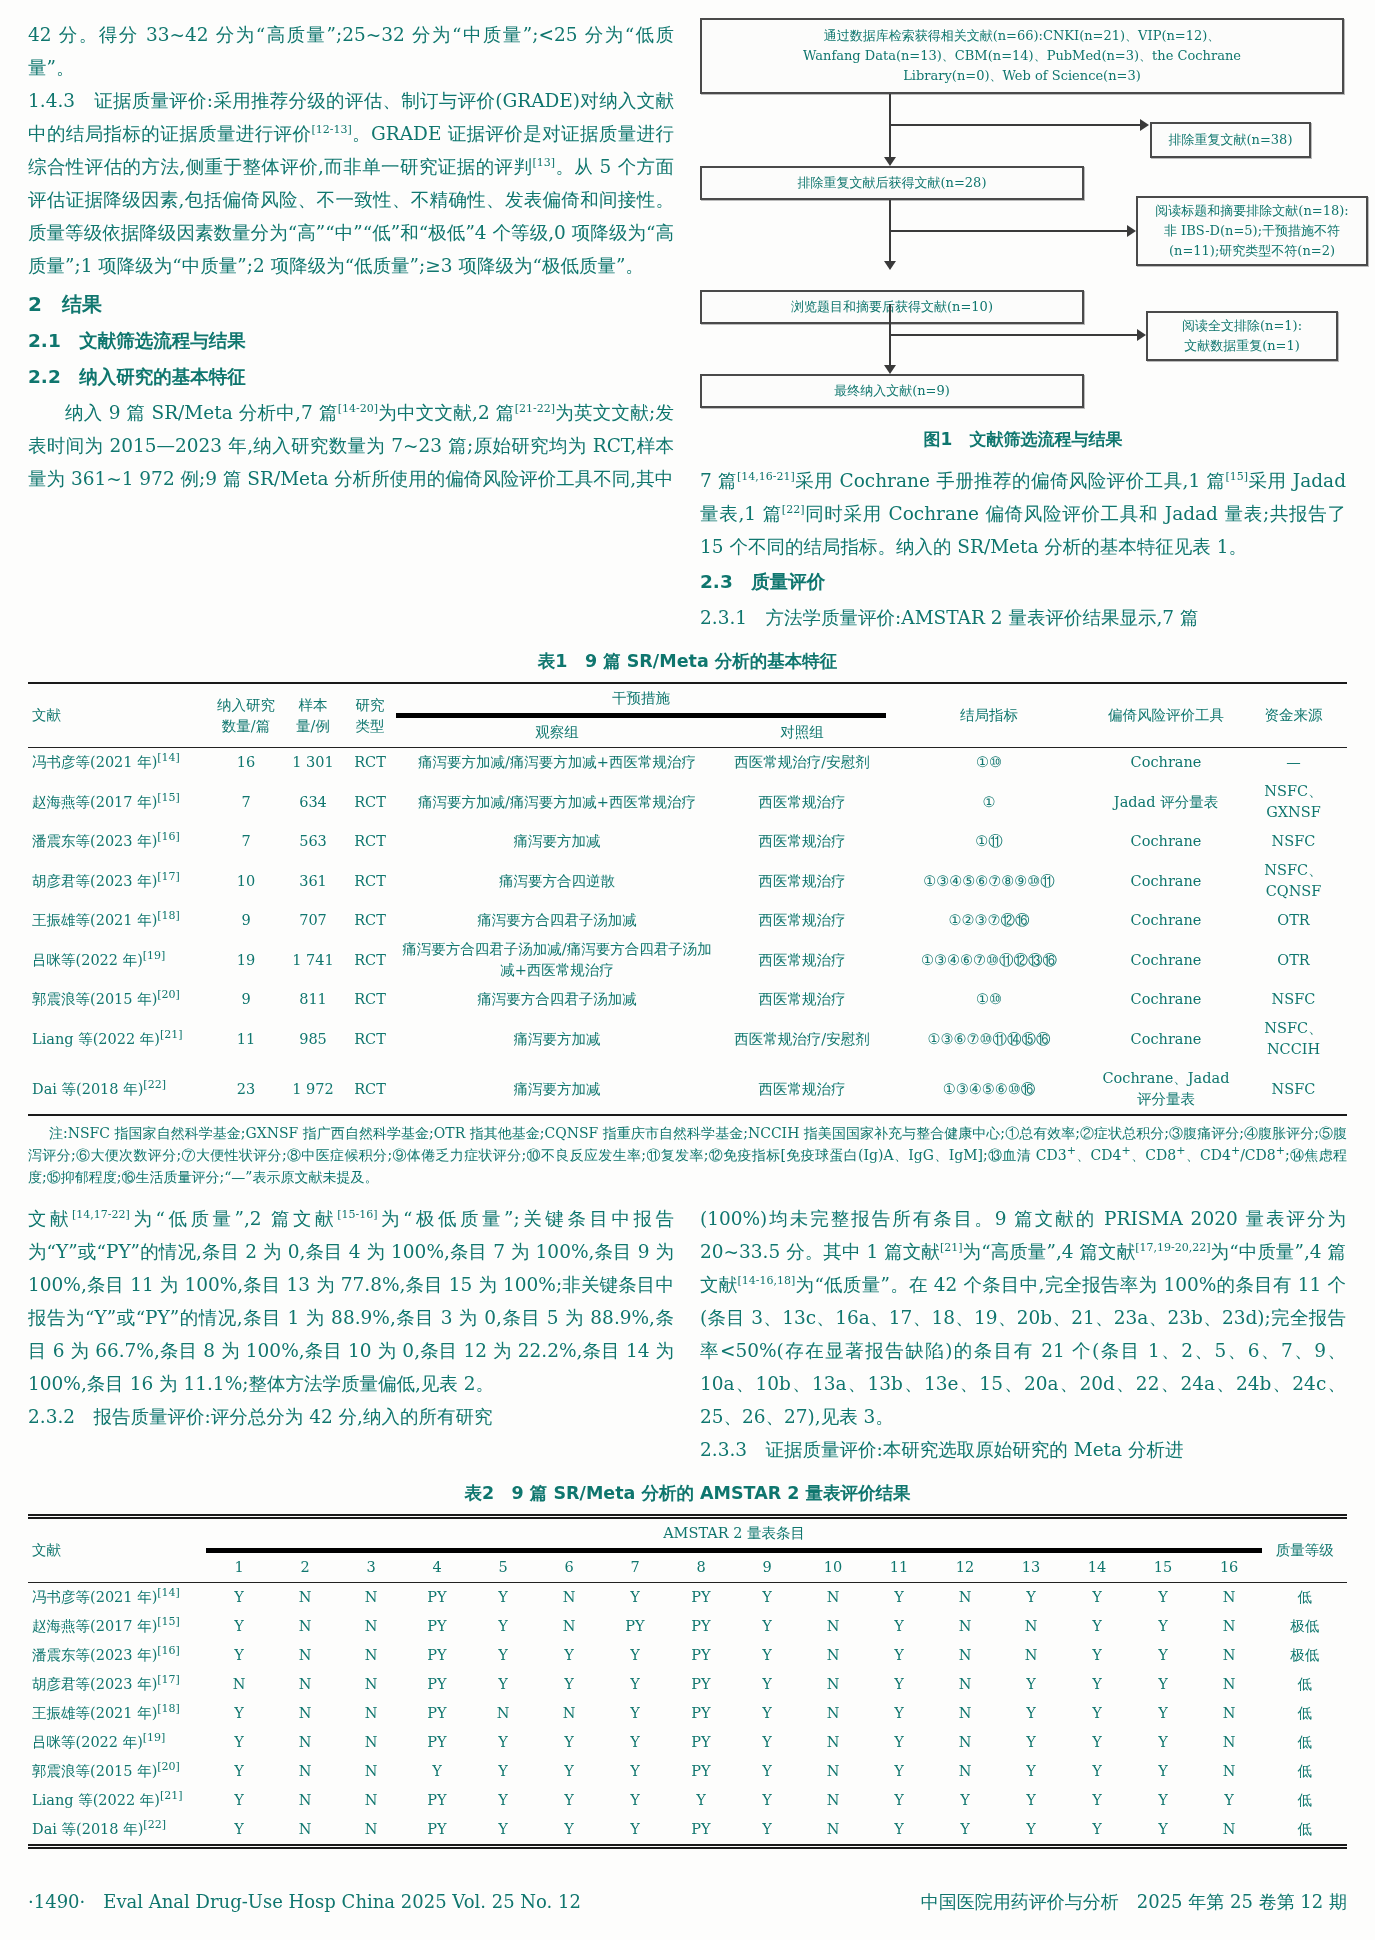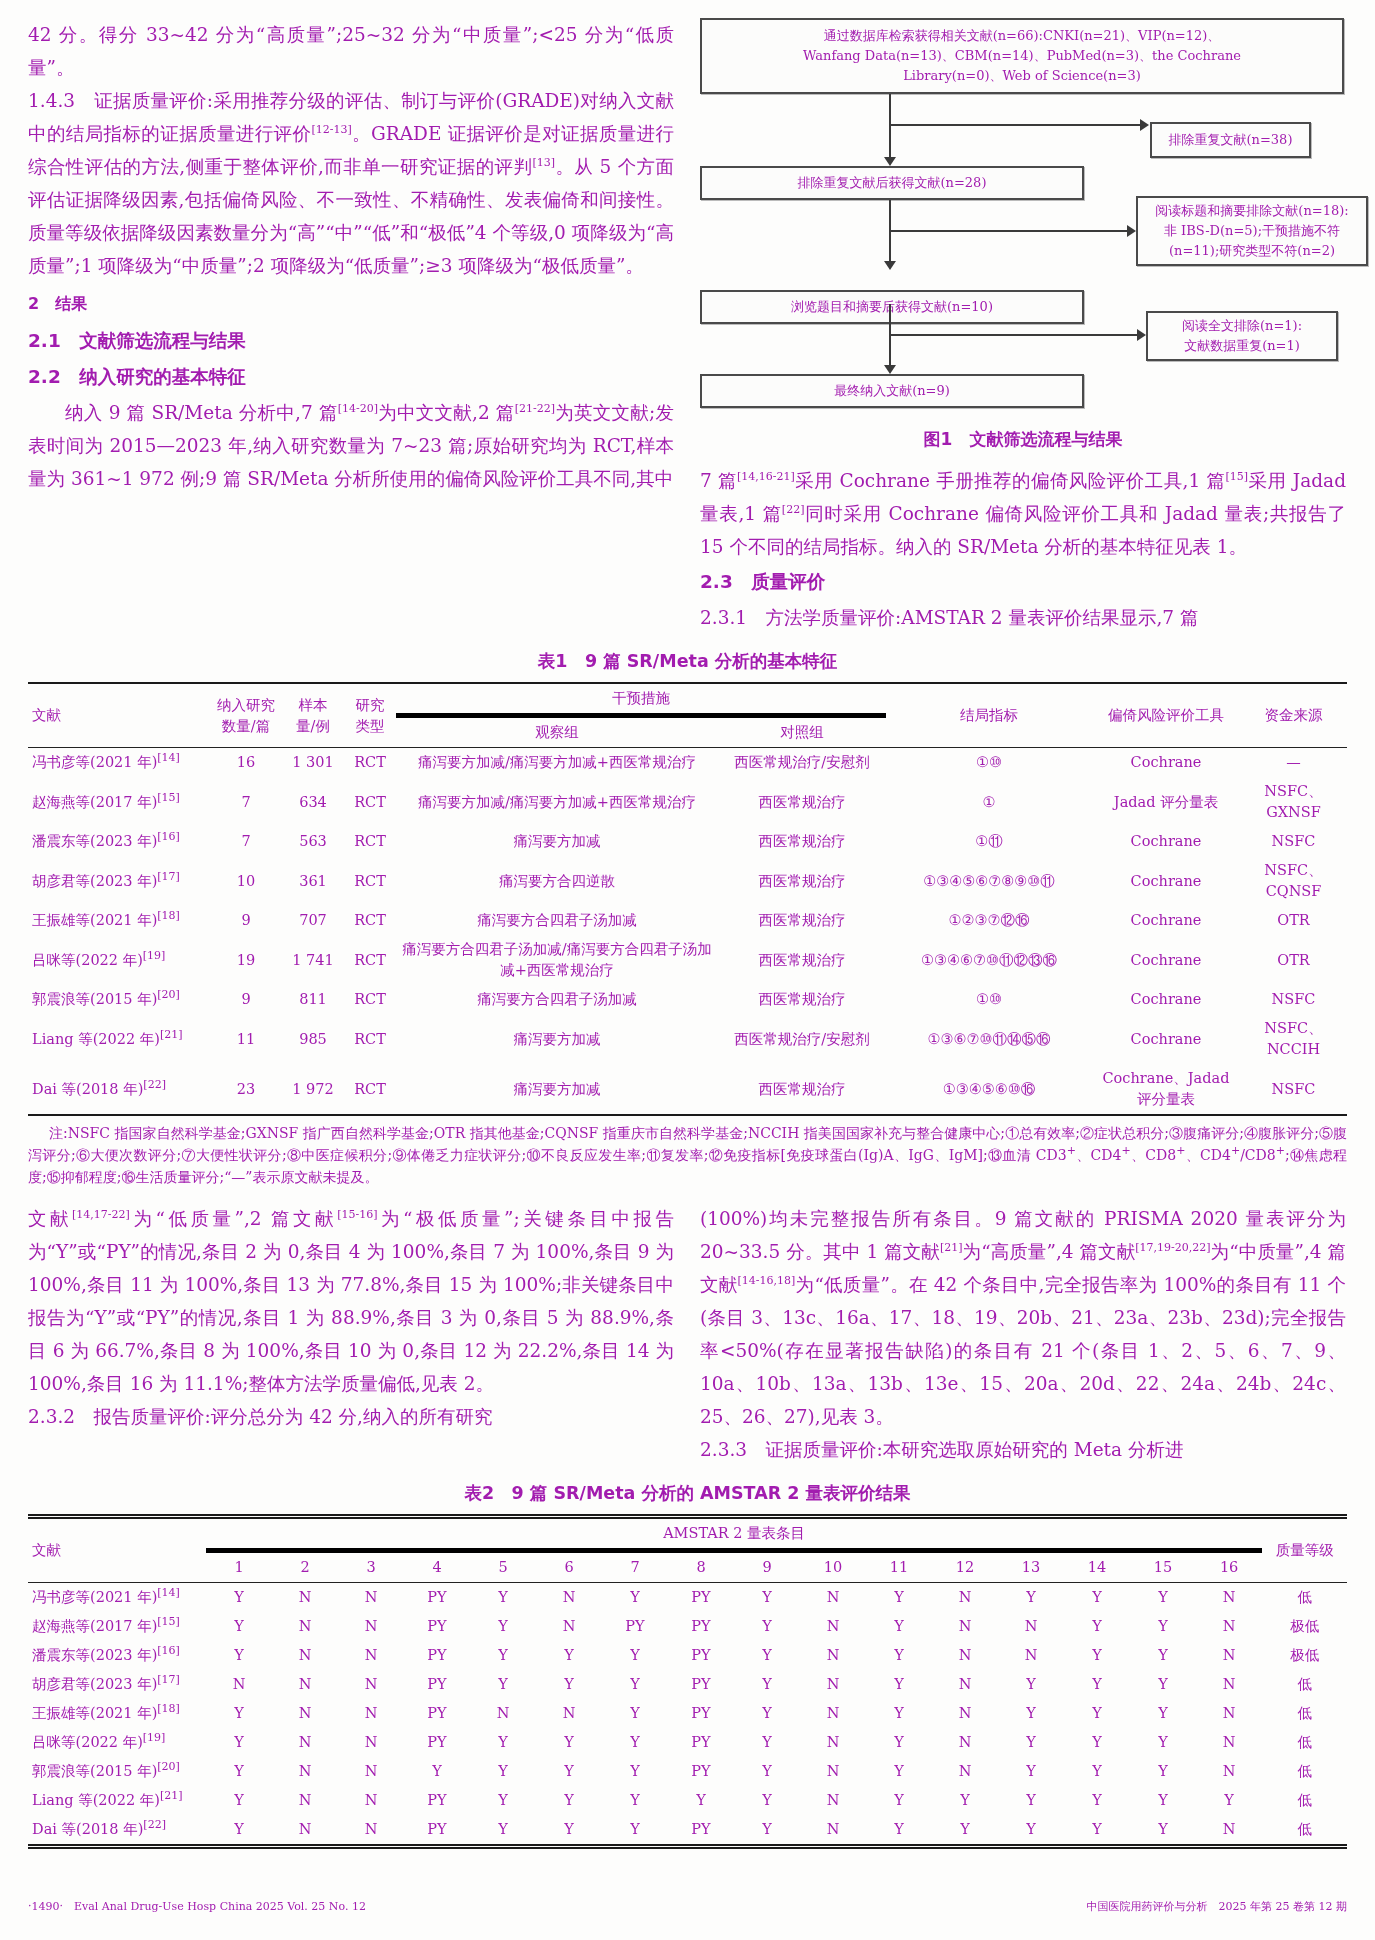--- a/index.html
+++ b/index.html
@@ -4,33 +4,33 @@
 <style>
   html,body{margin:0;padding:0;background:#e8e8e8;}
   .page{
     position:relative;
     width:1375px;height:1940px;
     margin:0 auto;
     background:#fdfdfc;
     box-sizing:border-box;
     padding:18px 28px 0 28px;
     overflow:hidden;
-    color:#a21caf;
+    color:#0f766e;
     font-family:"DejaVu Serif","Liberation Serif",serif;
   }
   .cols{display:flex;gap:26px;}
   .col{flex:0 0 646px;width:646px;}
   p.body{
     font-size:18.5px;line-height:33px;margin:0;
     text-align:justify;
   }
   p.indent{text-indent:2em;}
   .h-sec{
     font-family:"DejaVu Sans","Liberation Sans",sans-serif;
-    font-weight:bold;font-size:16px;line-height:36px;margin:4px 0 2px 0;
+    font-weight:bold;font-size:20px;line-height:36px;margin:4px 0 2px 0;
   }
   .h-sub{
     font-family:"DejaVu Sans","Liberation Sans",sans-serif;
     font-weight:bold;font-size:18.5px;line-height:34px;margin:2px 0;
   }
   sup{font-size:11px;line-height:0;}
   
   .flowchart{position:relative;width:648px;height:392px;font-size:13px;line-height:20px;}
   .fc-box{
     position:absolute;border:2px solid #4a4a4a;background:#fcfcfb;
@@ -69,21 +69,21 @@
   .th-interv, .th-group{border-bottom:5px solid #000000;}
   .pre{white-space:pre-line;}
   .note{
     font-size:14px;line-height:22px;margin:6px 0 0 0;text-align:justify;text-indent:1.5em;
   }
   .mid{margin-top:14px;}
   
   .footer{
     position:absolute;left:28px;right:28px;bottom:26px;
     display:flex;justify-content:space-between;
-    font-size:11px;
+    font-size:18px;
   }
 </style>
 </head>
 <body>
 
 <div class="page">
 
   <div class="cols">
     <div class="col">
       <p class="body">42 分。得分 33~42 分为“高质量”;25~32 分为“中质量”;&lt;25 分为“低质量”。</p>

